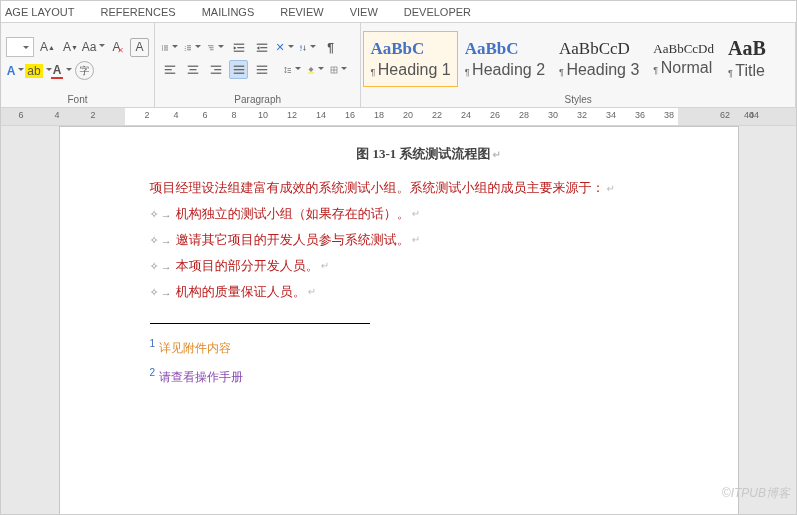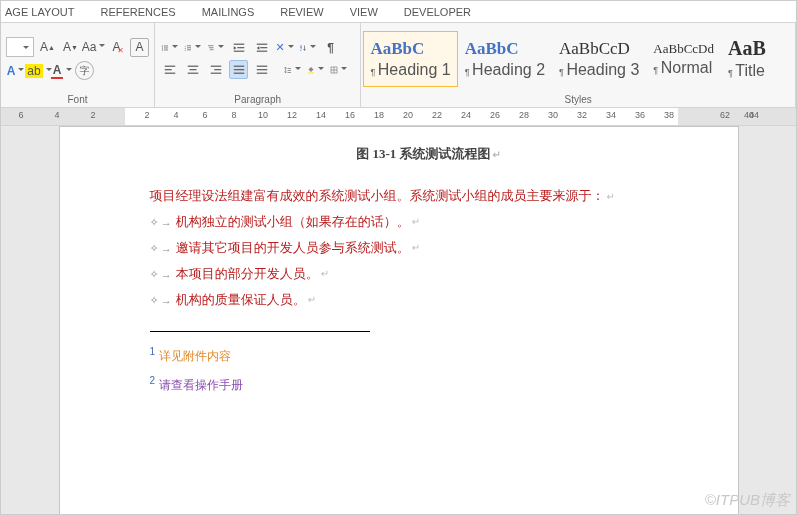--- a/index.html
+++ b/index.html
@@ -28,31 +28,31 @@
 .style-sample.n{font-size:13px}
 .style-name{font-size:16px;color:#555;white-space:nowrap}
 .style-name::before{content:"¶ ";font-size:9px;color:#666}
 .style-gallery{display:flex;overflow:hidden}
 .ruler{height:18px;background:#fff;position:relative;border-bottom:1px solid #d4d4d4;font-size:9px;color:#666;display:flex}
 .ruler .rmargin{background:#e2e2e2;height:100%}
 .ruler .rmain{flex:1;position:relative}
 .tick{position:absolute;top:2px;transform:translateX(-50%)}
 .page-area{background:#e8e8e8;height:390px;display:flex;justify-content:center;overflow:hidden}
 .page{background:#fff;width:680px;margin-top:0;padding:18px 30px 30px 90px;border:1px solid #c5c5c5;position:relative;min-height:500px}
-.fig-title{text-align:center;font-weight:bold;font-size:13px;margin-bottom:20px;font-family:"SimSun","Microsoft YaHei"}
+.fig-title{text-align:center;font-weight:bold;font-size:13px;margin-bottom:12px;font-family:"SimSun","Microsoft YaHei"}
 .body-text{font-size:13px;line-height:2;font-family:"SimSun","Microsoft YaHei";color:#b91c1c}
 .bullet{display:flex;align-items:center}
 .bullet::before{content:"✧→";color:#888;font-size:11px;margin-right:2px;letter-spacing:2px}
 .pl::after{content:"↵";color:#bbb;font-size:10px;margin-left:2px}
 .hr{border:none;border-top:1px solid #000;width:220px;margin:18px 0 14px}
 .footnote{font-size:12px;margin-bottom:10px;font-family:"SimSun"}
 .footnote sup{color:#3b6fb6;font-size:10px;margin-right:4px}
 .fn1{color:#e08a2a}
 .fn2{color:#8b4bb0}
-.watermark{position:absolute;right:6px;bottom:4px;font-size:15px;color:#c8c8c8;font-style:italic}
+.watermark{position:absolute;right:6px;bottom:12px;font-size:12px;color:#c8c8c8;font-style:italic}
 .dd::after{content:"";display:inline-block;margin-left:3px;border:3px solid transparent;border-top-color:#666;vertical-align:middle}
 svg{width:14px;height:14px}
 </style>
 </head>
 <body>
 
 <div class="menubar">
   <span>AGE LAYOUT</span>
   <span>REFERENCES</span>
   <span>MAILINGS</span>

